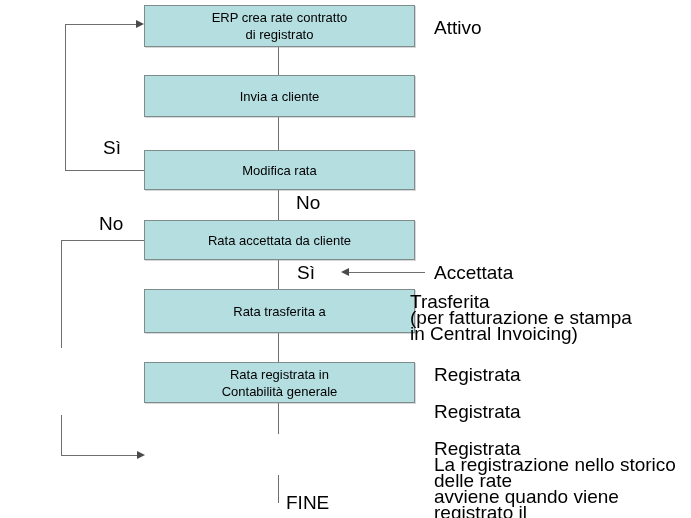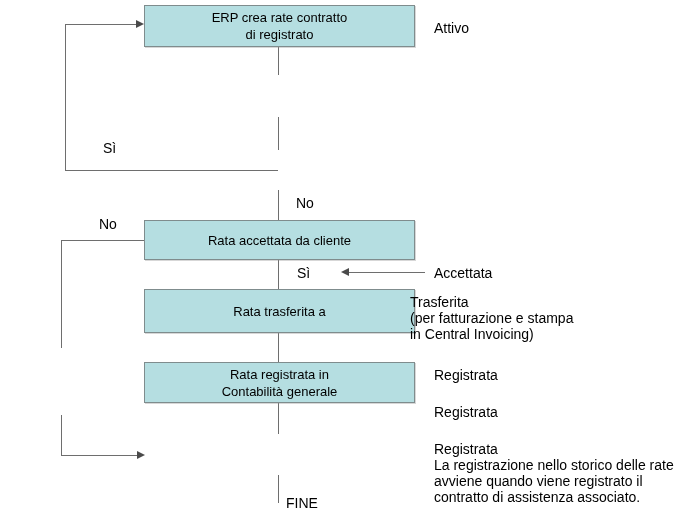--- a/index.html
+++ b/index.html
@@ -58,21 +58,21 @@
     position: absolute;
     width: 0; height: 0;
     border-top: 4px solid transparent;
     border-bottom: 4px solid transparent;
     border-right: 8px solid #4a4a4a;
   }
 
   
   .label {
     position: absolute;
-    font-size: 14px;
+    font-size: 19px;
     color: #000000;
     line-height: 16px;
     white-space: pre-line;
   }
 </style>
 </head>
 <body>
 
 <div id="canvas">
 
@@ -105,21 +105,31 @@
   <div class="hline" style="left:349px; top:272px; width:76px;"></div>
   <div class="arrow-left" style="left:341px; top:268px;"></div>
 
   <div class="node" style="left:144px; top:5px; width:271px; height:42px;">
     <div>
       <span>ERP crea rate contratto</span>
       <span>di registrato</span>
     </div>
   </div>
 
+  <div class="node" style="left:144px; top:75px; width:271px; height:42px;">
+    <div>
+      <span>Invia a cliente</span>
+    </div>
+  </div>
 
+  <div class="node" style="left:144px; top:150px; width:271px; height:40px;">
+    <div>
+      <span>Modifica rata</span>
+    </div>
+  </div>
 
   <div class="node" style="left:144px; top:220px; width:271px; height:40px;">
     <div>
       <span>Rata accettata da cliente</span>
     </div>
   </div>
 
   <div class="node" style="left:144px; top:289px; width:271px; height:44px;">
     <div>
       <span>Rata trasferita a</span>

